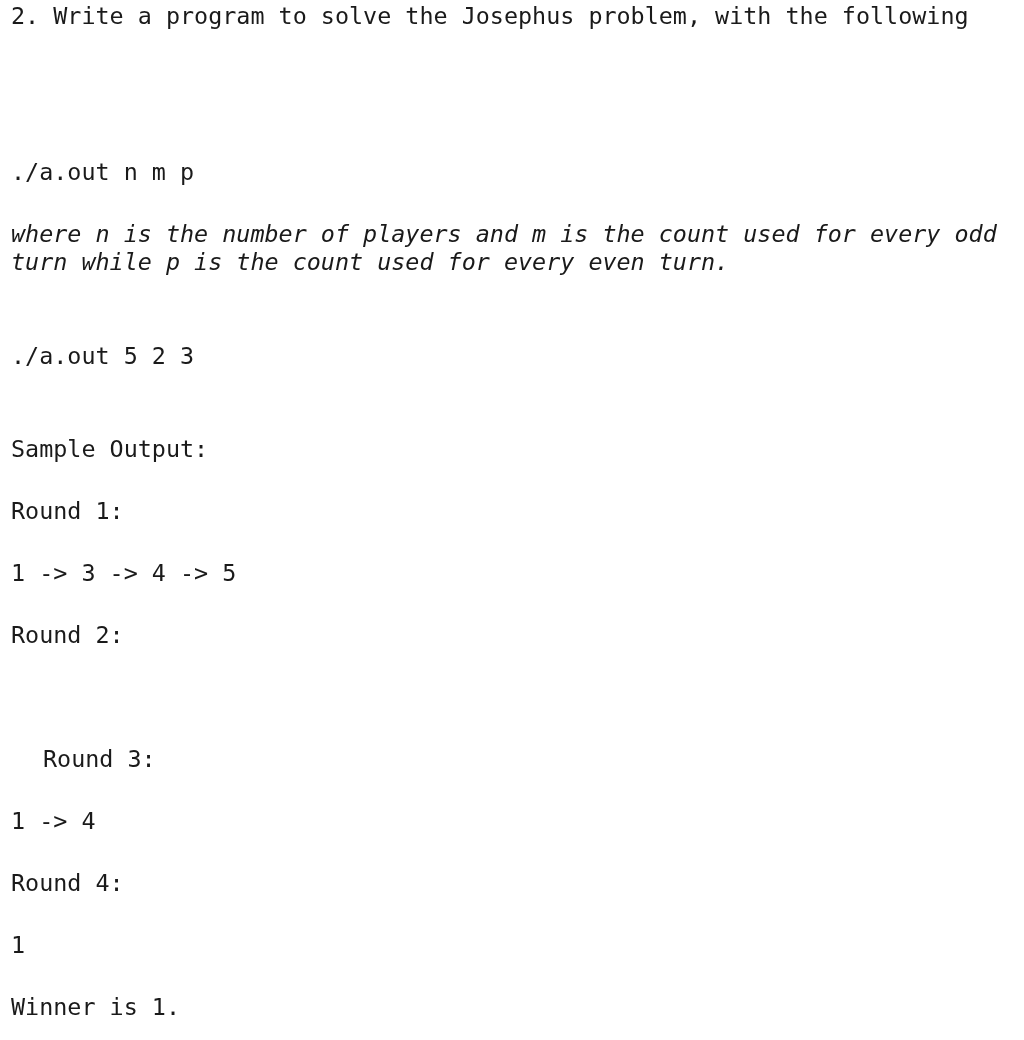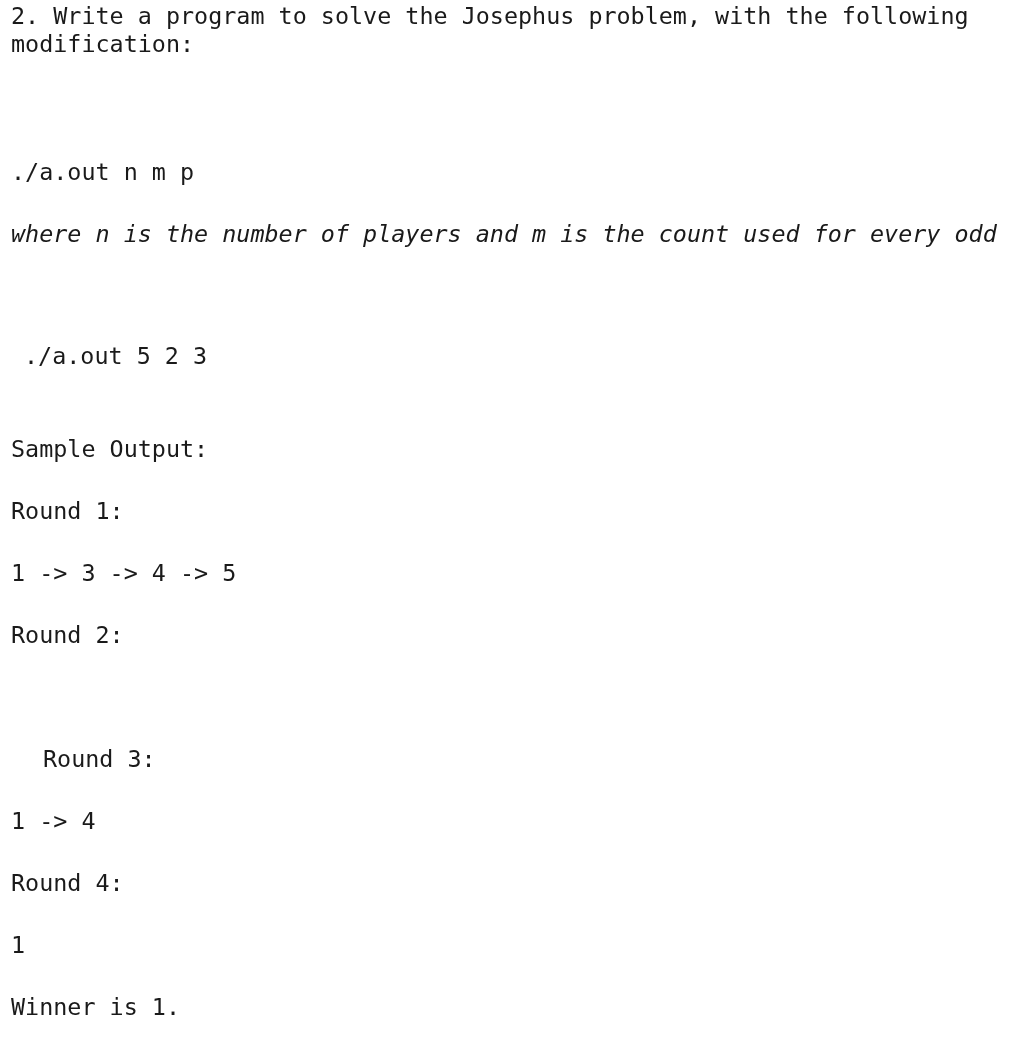--- a/index.html
+++ b/index.html
@@ -36,24 +36,24 @@
   }
   .para .ln {
     display: block;
     white-space: pre;
   }
 </style>
 </head>
 <body style="background: rgb(255, 255, 255); color: rgb(26, 26, 26);">
 
 <div id="doc">
-    <p class="para" style="top: 2px;"><span class="ln">2. Write a program to solve the Josephus problem, with the following</span><span class="ln">modification:</span></p>
+    <p class="para" style="top: 2px;"><span class="ln">2. Write a program to solve the Josephus problem, with the following</span></p>
     <p class="para" style="top: 158px;"><span class="ln">./a.out n m p</span></p>
-    <p class="para" style="top: 220px; font-style: italic;"><span class="ln">where n is the number of players and m is the count used for every odd</span></p>
-    <p class="para" style="top: 342px; margin-left: 13px;"><span class="ln">./a.out 5 2 3</span></p>
+    <p class="para" style="top: 220px; font-style: italic;"><span class="ln">where n is the number of players and m is the count used for every odd</span><span class="ln">turn while p is the count used for every even turn.</span></p>
+    <p class="para" style="top: 342px;"><span class="ln">./a.out 5 2 3</span></p>
     <p class="para" style="top: 435px;"><span class="ln">Sample Output:</span></p>
     <p class="para" style="top: 497px;"><span class="ln">Round 1:</span></p>
     <p class="para" style="top: 559px; text-align: right;"><span class="ln">1 -&gt; 3 -&gt; 4 -&gt; 5</span></p>
     <p class="para" style="top: 621px;"><span class="ln">Round 2:</span></p>
     <p class="para" style="top: 745px; margin-left: 32px;"><span class="ln">Round 3:</span></p>
     <p class="para" style="top: 807px;"><span class="ln">1 -&gt; 4</span></p>
     <p class="para" style="top: 869px;"><span class="ln">Round 4:</span></p>
     <p class="para" style="top: 931px;"><span class="ln">1</span></p>
     <p class="para" style="top: 993px;"><span class="ln">Winner is 1.</span></p>
   </div>

